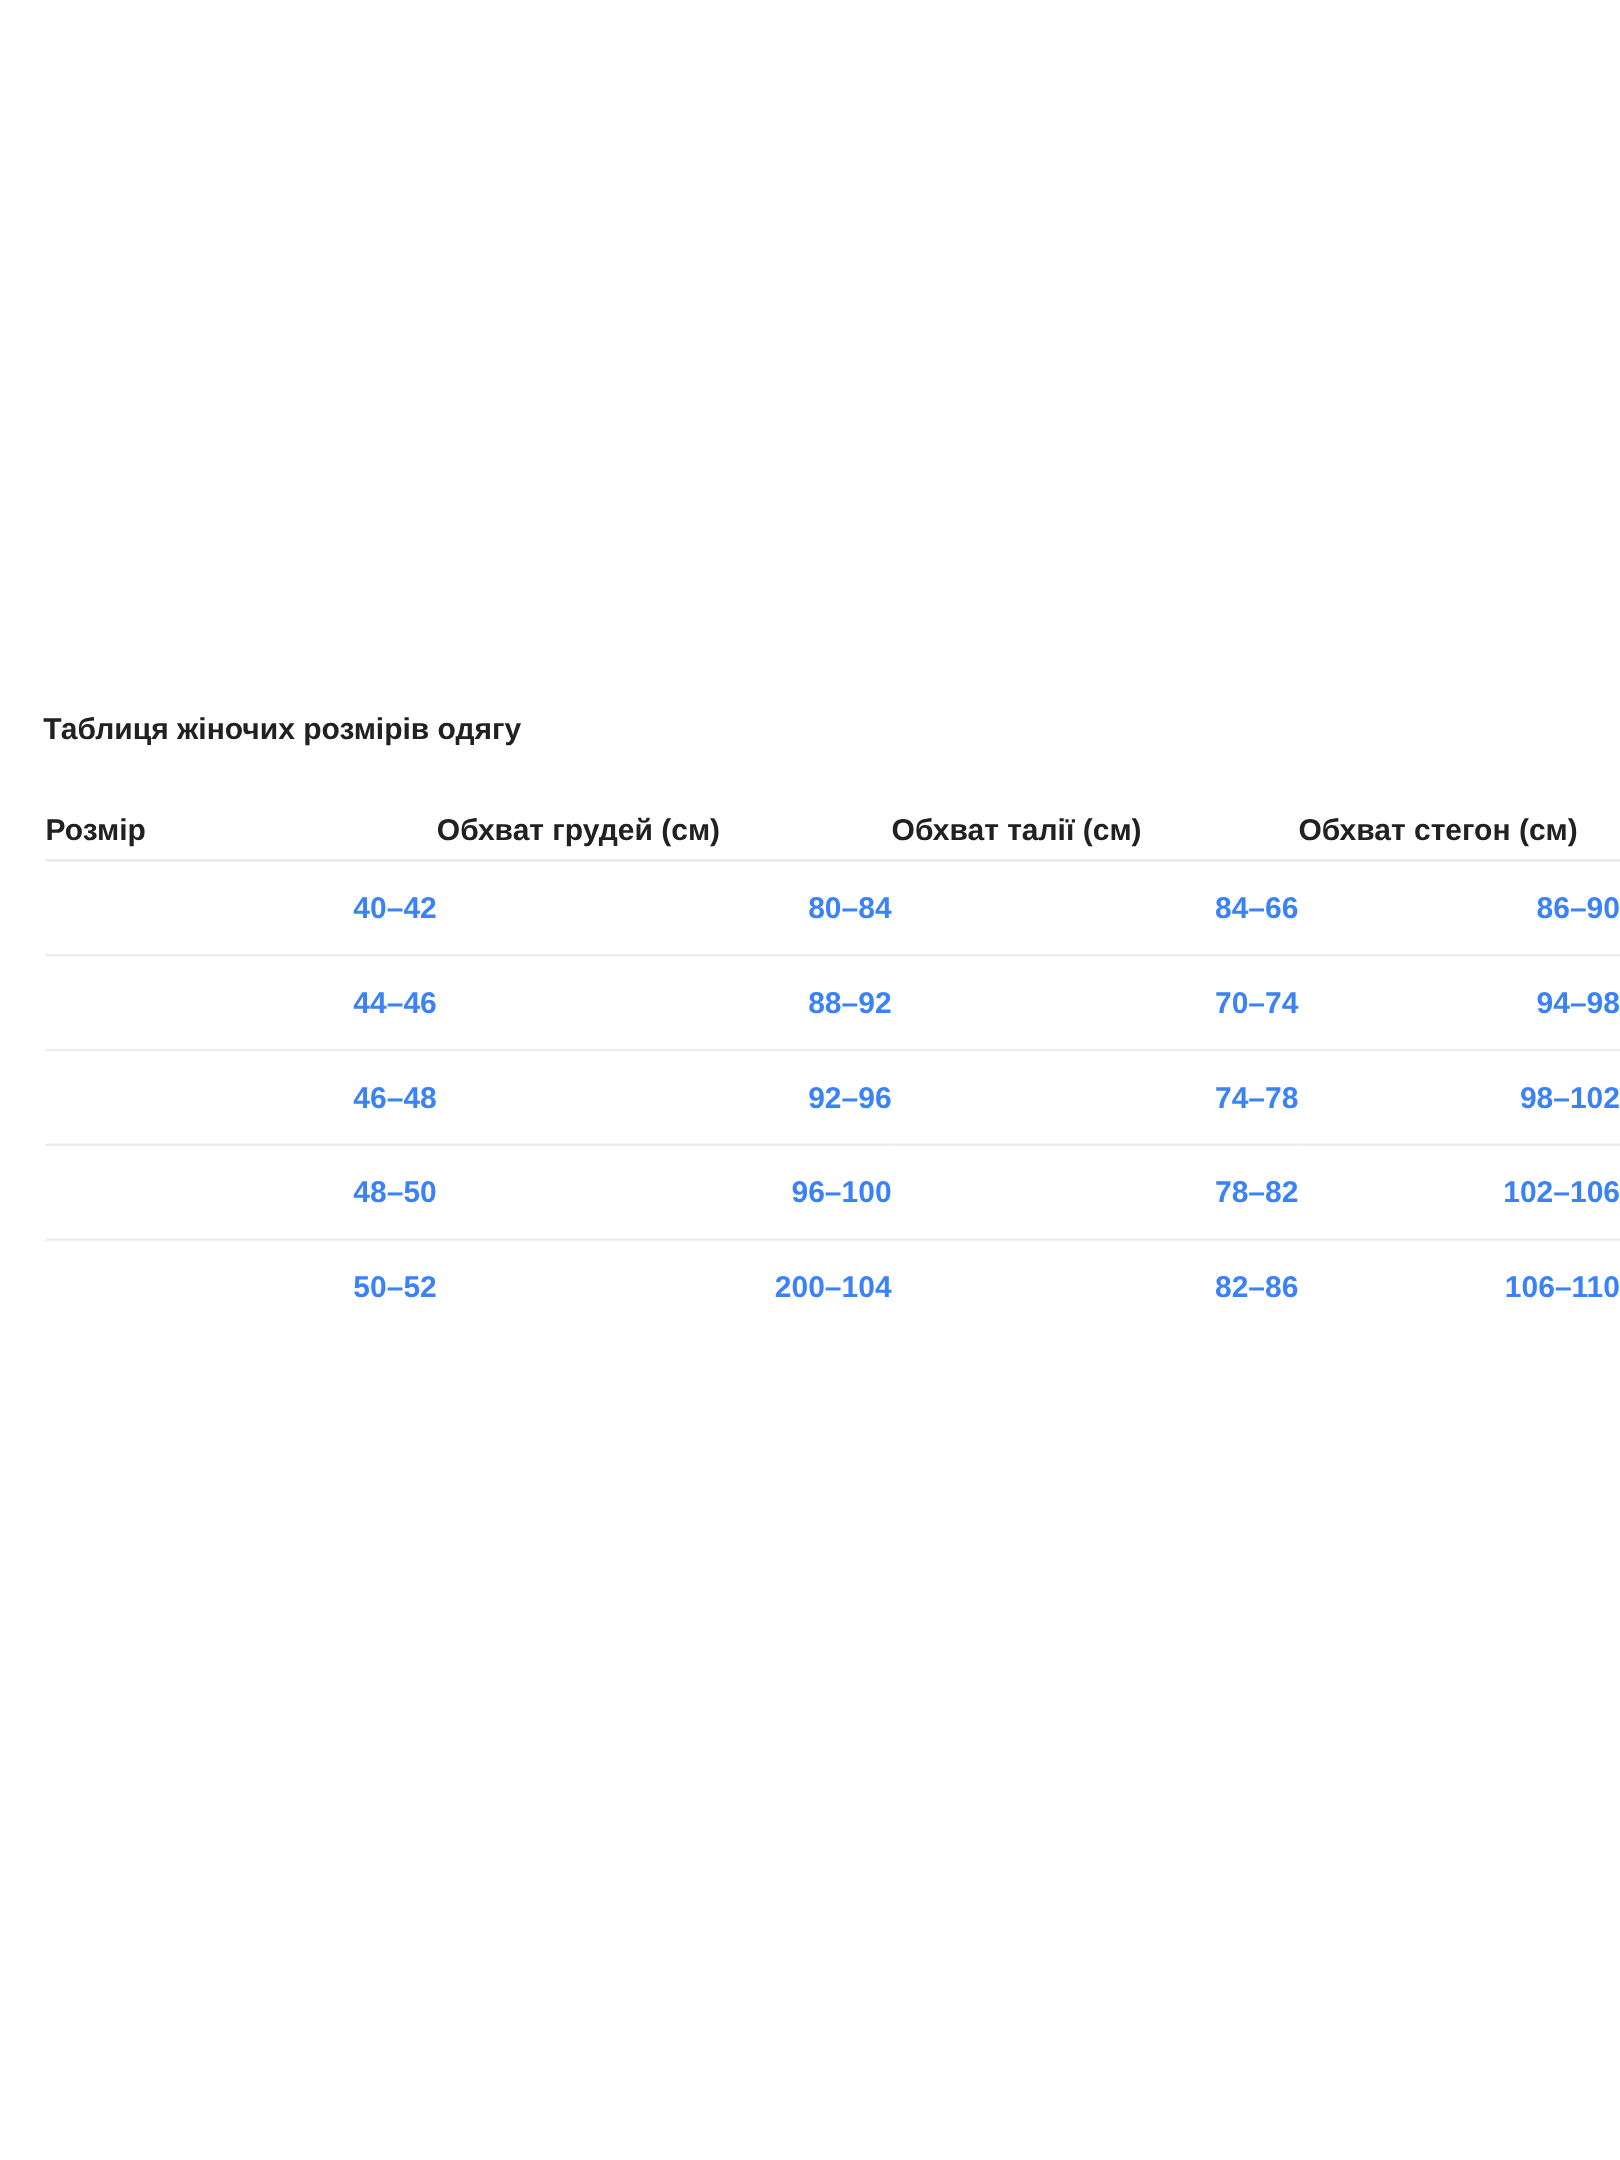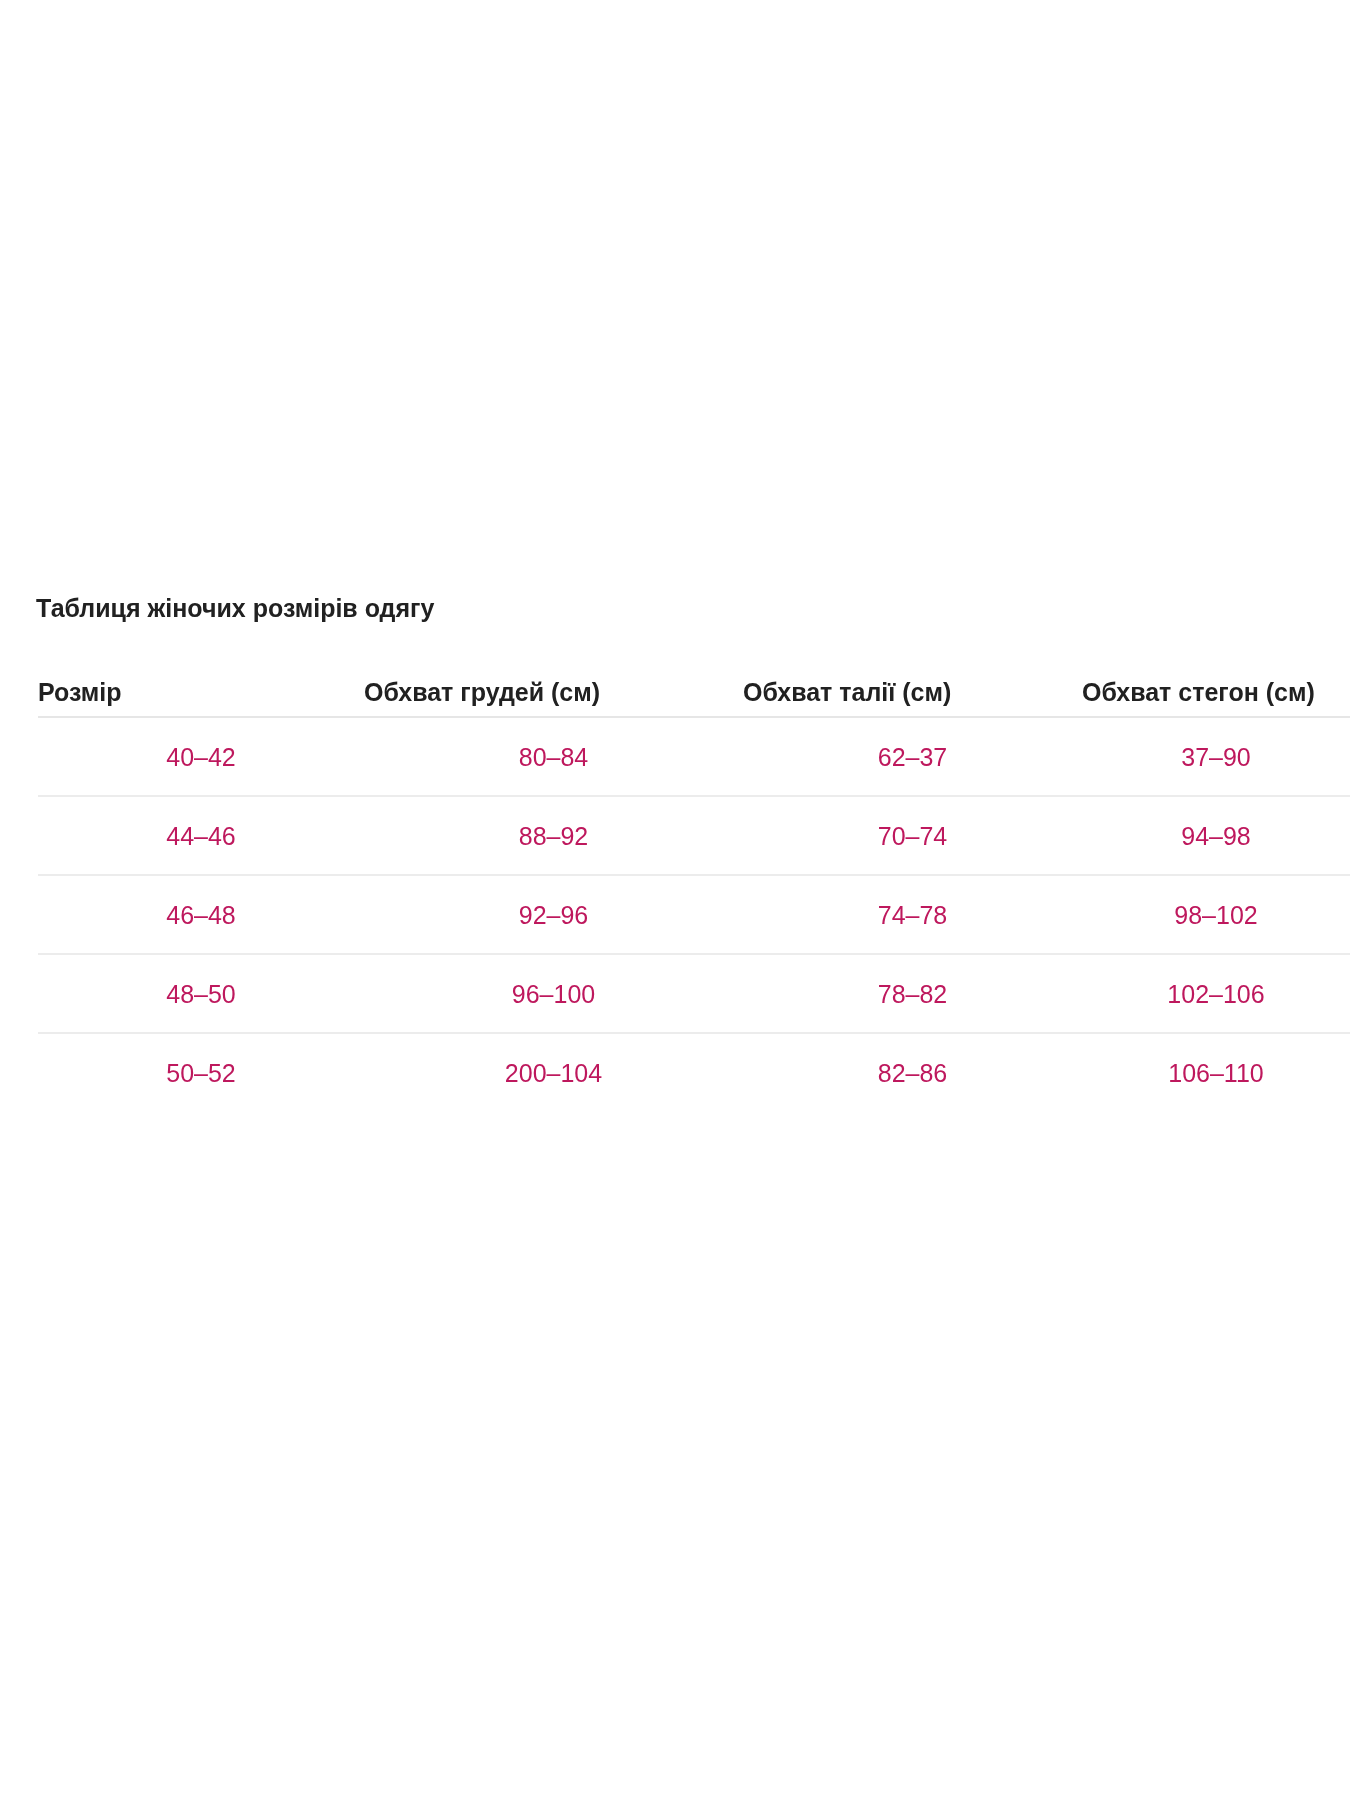--- a/index.html
+++ b/index.html
@@ -43,26 +43,26 @@
     vertical-align: middle;
     font-size: 25px;
     line-height: 30px;
     font-weight: 600;
     color: #212121;
     padding: 0 0 9px 0;
     border-bottom: 2px solid #e6e6e6;
     white-space: nowrap;
   }
   table.size-table td {
-    text-align: center;
+    text-align: right;
     vertical-align: middle;
     font-size: 25px;
     line-height: 30px;
-    font-weight: 400;
-    color: #be185d;
+    font-weight: 700;
+    color: #3b82f6;
     padding: 23.5px 0;
     border-bottom: 2px solid #ececec;
     white-space: nowrap;
   }
   table.size-table tbody tr:last-child td {
     border-bottom: none;
     margin-left: 29px;
   }
 </style>
 </head>
@@ -85,22 +85,22 @@
           <th>Розмір</th>
           <th>Обхват грудей (см)</th>
           <th>Обхват талії (см)</th>
           <th>Обхват стегон (см)</th>
         </tr>
       </thead>
       <tbody id="size-table-body">
           <tr>
             <td>40–42</td>
             <td>80–84</td>
-            <td>62–37</td>
-            <td>37–90</td>
+            <td>84–66</td>
+            <td>86–90</td>
           </tr>
           <tr>
             <td>44–46</td>
             <td>88–92</td>
             <td>70–74</td>
             <td>94–98</td>
           </tr>
           <tr>
             <td>46–48</td>
             <td>92–96</td>

